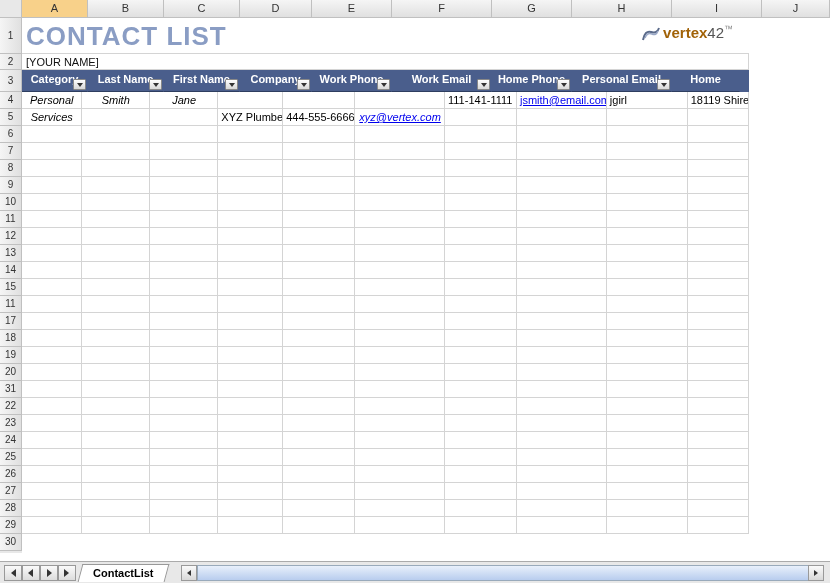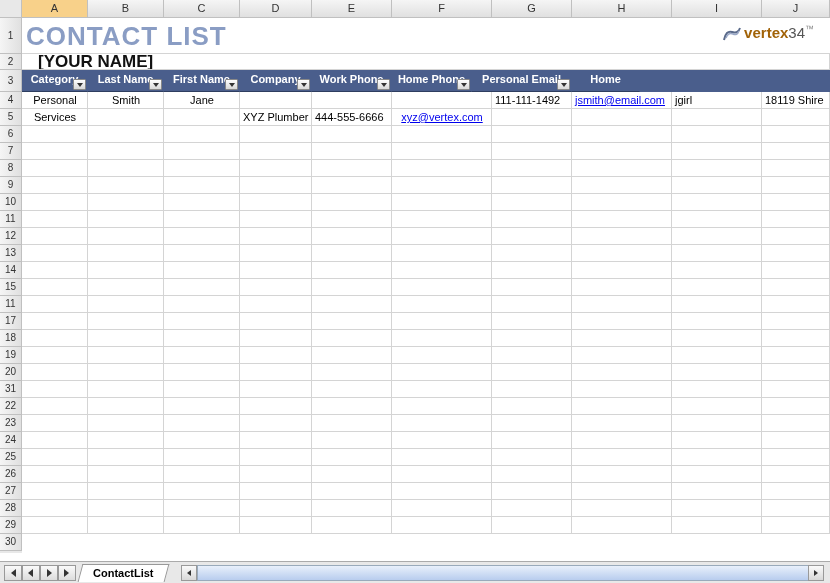--- a/index.html
+++ b/index.html
@@ -9,40 +9,40 @@
 .col-headers { display: flex; height: 18px; background: #e8e8e8; border-bottom: 1px solid #c0c0c0; }
 .row-header-spacer { width: 22px; background: #e8e8e8; border-right: 1px solid #c0c0c0; }
 .col-header { text-align: center; font-size: 11px; color: #333; border-right: 1px solid #c0c0c0; line-height: 17px; background: linear-gradient(#f5f5f5,#e0e0e0); }
 .col-header.active { background: #f8d18a; }
 
 
 .grid-wrap { display: flex; height: 535px; }
 .row-headers { width: 22px; background: #e8e8e8; }
 .row-header { height: 17px; text-align: center; font-size: 10px; color: #333; border-bottom: 1px solid #c0c0c0; border-right: 1px solid #c0c0c0; line-height: 16px; background: linear-gradient(90deg,#f5f5f5,#e0e0e0); }
 
-.grid { position: relative; width: 808px; overflow: hidden; }
+.grid { position: relative; width: 727px; overflow: hidden; }
 .row { display: flex; height: 17px; }
 .cell { border-right: 1px solid #d4d4d4; border-bottom: 1px solid #d4d4d4; font-size: 11px; padding: 1px 2px; overflow: hidden; white-space: nowrap; line-height: 14px; }
 
 
 .row.r1 { height: 36px; }
 .row.r1 .cell { border-right: none; border-bottom: 1px solid #d4d4d4; }
 .title-cell { font-family: "Arial Black", Arial, sans-serif; font-size: 26px; font-weight: 900; color: #8a9dc4; letter-spacing: 1px; line-height: 34px; padding-left: 4px; }
 .row.r2 { height: 16px; }
-.subtitle-cell { font-weight: bold; font-size: 17px; color: #111; padding-left: 16px; }
+.subtitle-cell { font-weight: normal; font-size: 11px; color: #111; padding-left: 4px; }
 
 
 .row.r3 { height: 22px; background: #4a5e8c; }
 .header-cell { background: #4a5e8c; color: #fff; font-weight: bold; font-size: 11px; text-align: center; position: relative; border-right: 1px solid #4a5e8c; border-bottom: 1px solid #2e3e60; padding: 0; line-height: 14px; }
 .header-cell .txt { display:block; padding-top:2px; }
 .filter-btn { position: absolute; right: 1px; bottom: 1px; width: 13px; height: 11px; background: linear-gradient(#fefefe,#d8d8d8); border: 1px solid #888; border-radius: 1px; }
 .filter-btn::after { content:""; position:absolute; left:3px; top:3px; width:0; height:0; border-left:3px solid transparent; border-right:3px solid transparent; border-top:4px solid #333; }
 
 .data-cell { text-align: left; padding-left: 3px; }
-.center { text-align: center; }
+.center { text-align: center; font-style: italic; }
 .link { color: #0000ee; text-decoration: underline; cursor: pointer; }
 
 
 .cA{width:66px}.cB{width:76px}.cC{width:76px}.cD{width:72px}.cE{width:80px}.cF{width:100px}.cG{width:80px}.cH{width:100px}.cI{width:90px}.cJ{width:68px}
 
 
 .logo { position:absolute; right:16px; top:6px; font-size:15px; color:#555; font-family: Arial,sans-serif; }
 .logo .v { font-weight:bold; color:#a16207; }
 .logo .sup { font-size:9px; vertical-align: super; color:#888; }
 .logo-swirl { display:inline-block; width:20px; height:16px; vertical-align:middle; margin-right:2px; }
@@ -119,21 +119,21 @@
 
     <div class="row r1">
       <div class="cell cA title-cell" style="width:808px;overflow:visible;">CONTACT LIST</div>
     </div>
     <div class="logo">
       <span class="logo-swirl">
         <svg viewBox="0 0 20 16">
             <path d="M2 14 Q4 4 10 6 Q16 8 18 2" stroke="#5a6a8a" stroke-width="2" fill="none"></path>
             <path d="M4 12 Q6 6 11 8 Q15 10 17 5" stroke="#9aa8c6" stroke-width="1.5" fill="none"></path>
           </svg>
-      </span><span class="v">vertex</span><span>34</span><span class="sup">™</span>
+      </span><span class="v">vertex</span><span>42</span><span class="sup">™</span>
     </div>
 
     <div class="row r2">
       <div class="cell cA subtitle-cell" style="width:808px;">[YOUR NAME]</div>
     </div>
 
     <div class="row r3">
       <div class="cell header-cell cA">
           <span class="txt">Category</span>
           <span class="filter-btn"></span>
@@ -145,20 +145,24 @@
       <div class="cell header-cell cC">
           <span class="txt">First Name</span>
           <span class="filter-btn"></span>
         </div>
       <div class="cell header-cell cD">
           <span class="txt">Company</span>
           <span class="filter-btn"></span>
         </div>
       <div class="cell header-cell cE">
           <span class="txt">Work Phone</span>
+          <span class="filter-btn"></span>
+        </div>
+      <div class="cell header-cell cF">
+          <span class="txt">Work Email</span>
           <span class="filter-btn"></span>
         </div>
       <div class="cell header-cell cG">
           <span class="txt">Home Phone</span>
           <span class="filter-btn"></span>
         </div>
       <div class="cell header-cell cH">
           <span class="txt">Personal Email</span>
           <span class="filter-btn"></span>
         </div>
@@ -167,21 +171,21 @@
         </div>
     </div>
 
     <div class="row">
       <div class="cell data-cell center cA">Personal</div>
       <div class="cell data-cell center cB">Smith</div>
       <div class="cell data-cell center cC">Jane</div>
       <div class="cell data-cell cD"></div>
       <div class="cell data-cell cE"></div>
       <div class="cell data-cell center cF"><span class="link"></span></div>
-      <div class="cell data-cell cG">111-111-1492</div>
+      <div class="cell data-cell cG">111-141-1111</div>
       <div class="cell data-cell cH"><span class="link">jsmith@email.com</span></div>
       <div class="cell data-cell cI">jgirl</div>
       <div class="cell data-cell cJ">18119 Shire</div>
     </div>
 
 
     <div class="row">
       <div class="cell data-cell center cA">Services</div>
       <div class="cell data-cell center cB"></div>
       <div class="cell data-cell center cC"></div>

